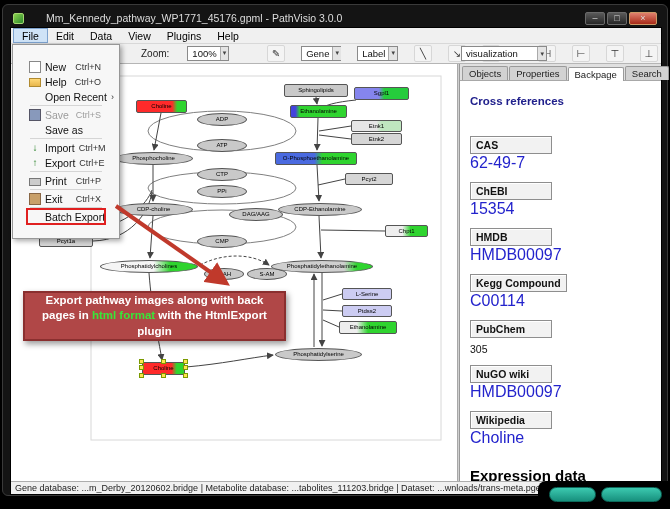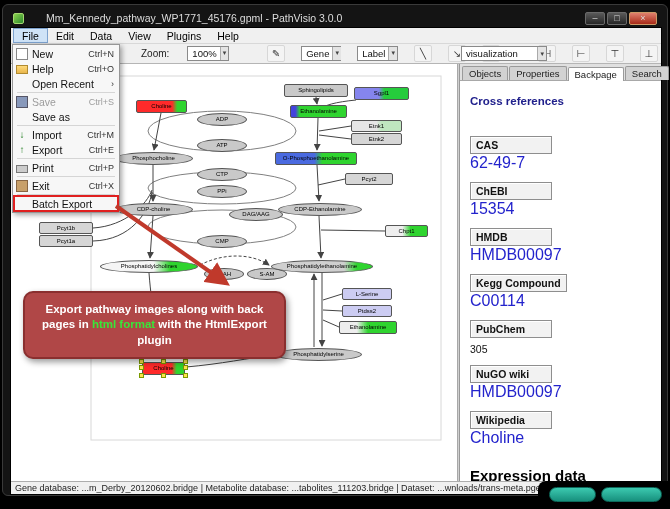--- a/index.html
+++ b/index.html
@@ -36,24 +36,24 @@
   .splitter{width:2px;background:#d0d0d0;border-left:1px solid #a8a8a8}
 
   .pnode{position:absolute;border:1px solid #555;font-size:6px;line-height:1;display:flex;align-items:center;justify-content:center;color:#000;text-align:center;white-space:nowrap;z-index:5}
   .pnode.rect{border-radius:2px}
   .pnode.ellipse{border-radius:50%}
   .handle{position:absolute;width:5px;height:5px;background:#ffe34d;border:1px solid #7a9a00;z-index:6}
   .h-nw{left:-4px;top:-4px}.h-n{left:calc(50% - 3px);top:-4px}.h-ne{right:-4px;top:-4px}
   .h-w{left:-4px;top:calc(50% - 3px)}.h-e{right:-4px;top:calc(50% - 3px)}
   .h-sw{left:-4px;bottom:-4px}.h-s{left:calc(50% - 3px);bottom:-4px}.h-se{right:-4px;bottom:-4px}
 
-  .callout{position:absolute;left:12px;top:227px;width:263px;height:68px;background:#b04747;border:2px solid #8a2f2f;border-radius:10px;color:#fff;font-weight:bold;font-size:11.5px;line-height:1.35;display:flex;align-items:center;justify-content:center;text-align:center;padding:4px 12px;z-index:30;box-shadow:2px 3px 6px rgba(0,0,0,.4)}
+  .callout{position:absolute;left:12px;top:227px;width:263px;height:50px;background:#b04747;border:2px solid #8a2f2f;border-radius:0;color:#fff;font-weight:bold;font-size:11.5px;line-height:1.35;display:flex;align-items:center;justify-content:center;text-align:center;padding:4px 12px;z-index:30;box-shadow:2px 3px 6px rgba(0,0,0,.4)}
   .callout .hl{color:#39e639}
 
-  .filemenu{position:absolute;left:1px;top:16px;width:108px;background:#f7f7f7;border:1px solid #979797;box-shadow:2px 2px 5px rgba(0,0,0,.35);z-index:40;padding:1px}
+  .filemenu{position:absolute;left:1px;top:16px;width:108px;background:#f7f7f7;border:1px solid #979797;box-shadow:2px 2px 5px rgba(0,0,0,.35);z-index:40;padding:14px}
   .mi{display:flex;align-items:center;height:15px;font-size:10.5px;padding:0 4px 0 2px;gap:4px}
   .mico{width:12px;height:12px;flex:none;font-size:10px;line-height:12px;text-align:center;color:#2a5db0;font-weight:bold}
   .mlb{flex:1;white-space:nowrap;color:#111}
   .msc{font-size:9px;color:#333}
   .mi.dis .mlb,.mi.dis .msc{color:#9c9c9c}
   .mi.hl{outline:2px solid #e02020;outline-offset:-1px}
   .msep{height:1px;background:#d5d5d5;margin:1px 3px}
   .ic-new-doc{background:#fff;border:1px solid #888}
   .ic-open-folder{background:linear-gradient(#ffd978,#e8b64c);border:1px solid #b08a30;height:9px!important;margin-top:2px}
   .ic-save-disk{background:#8899bb;border:1px solid #556}

